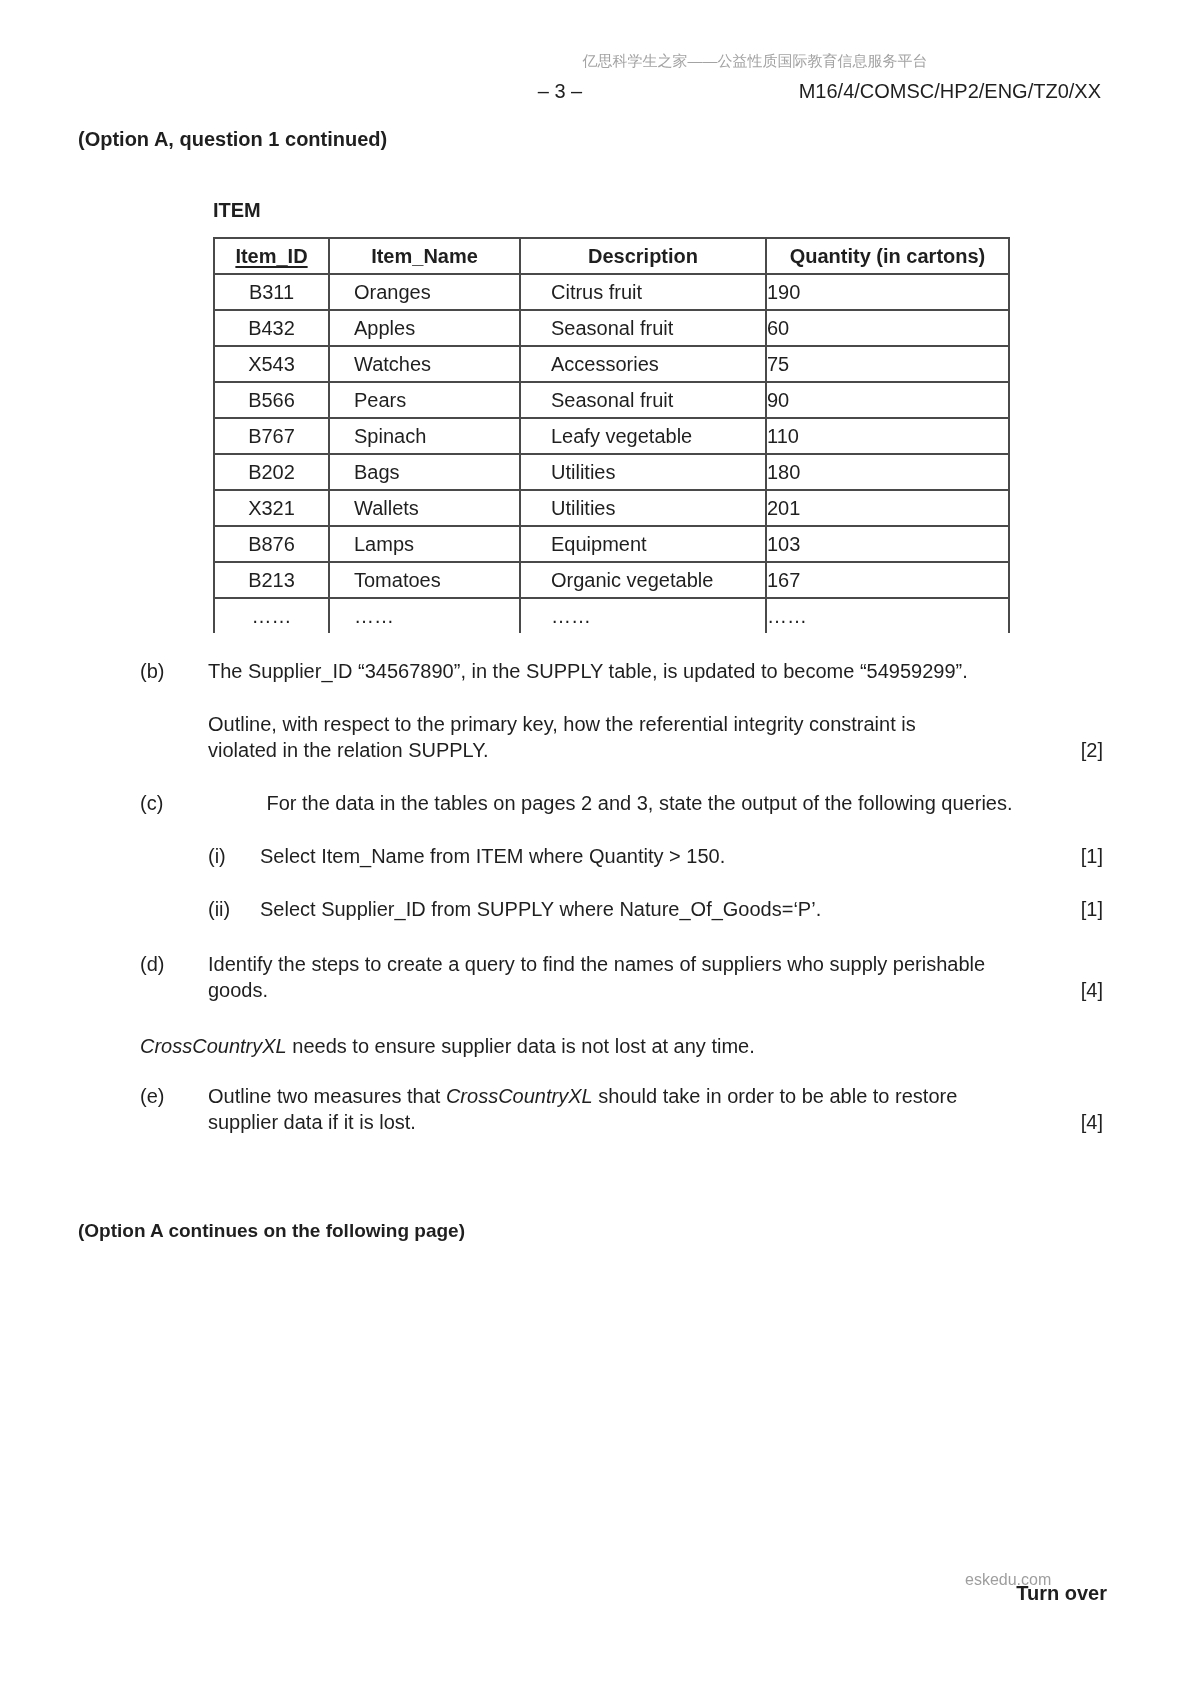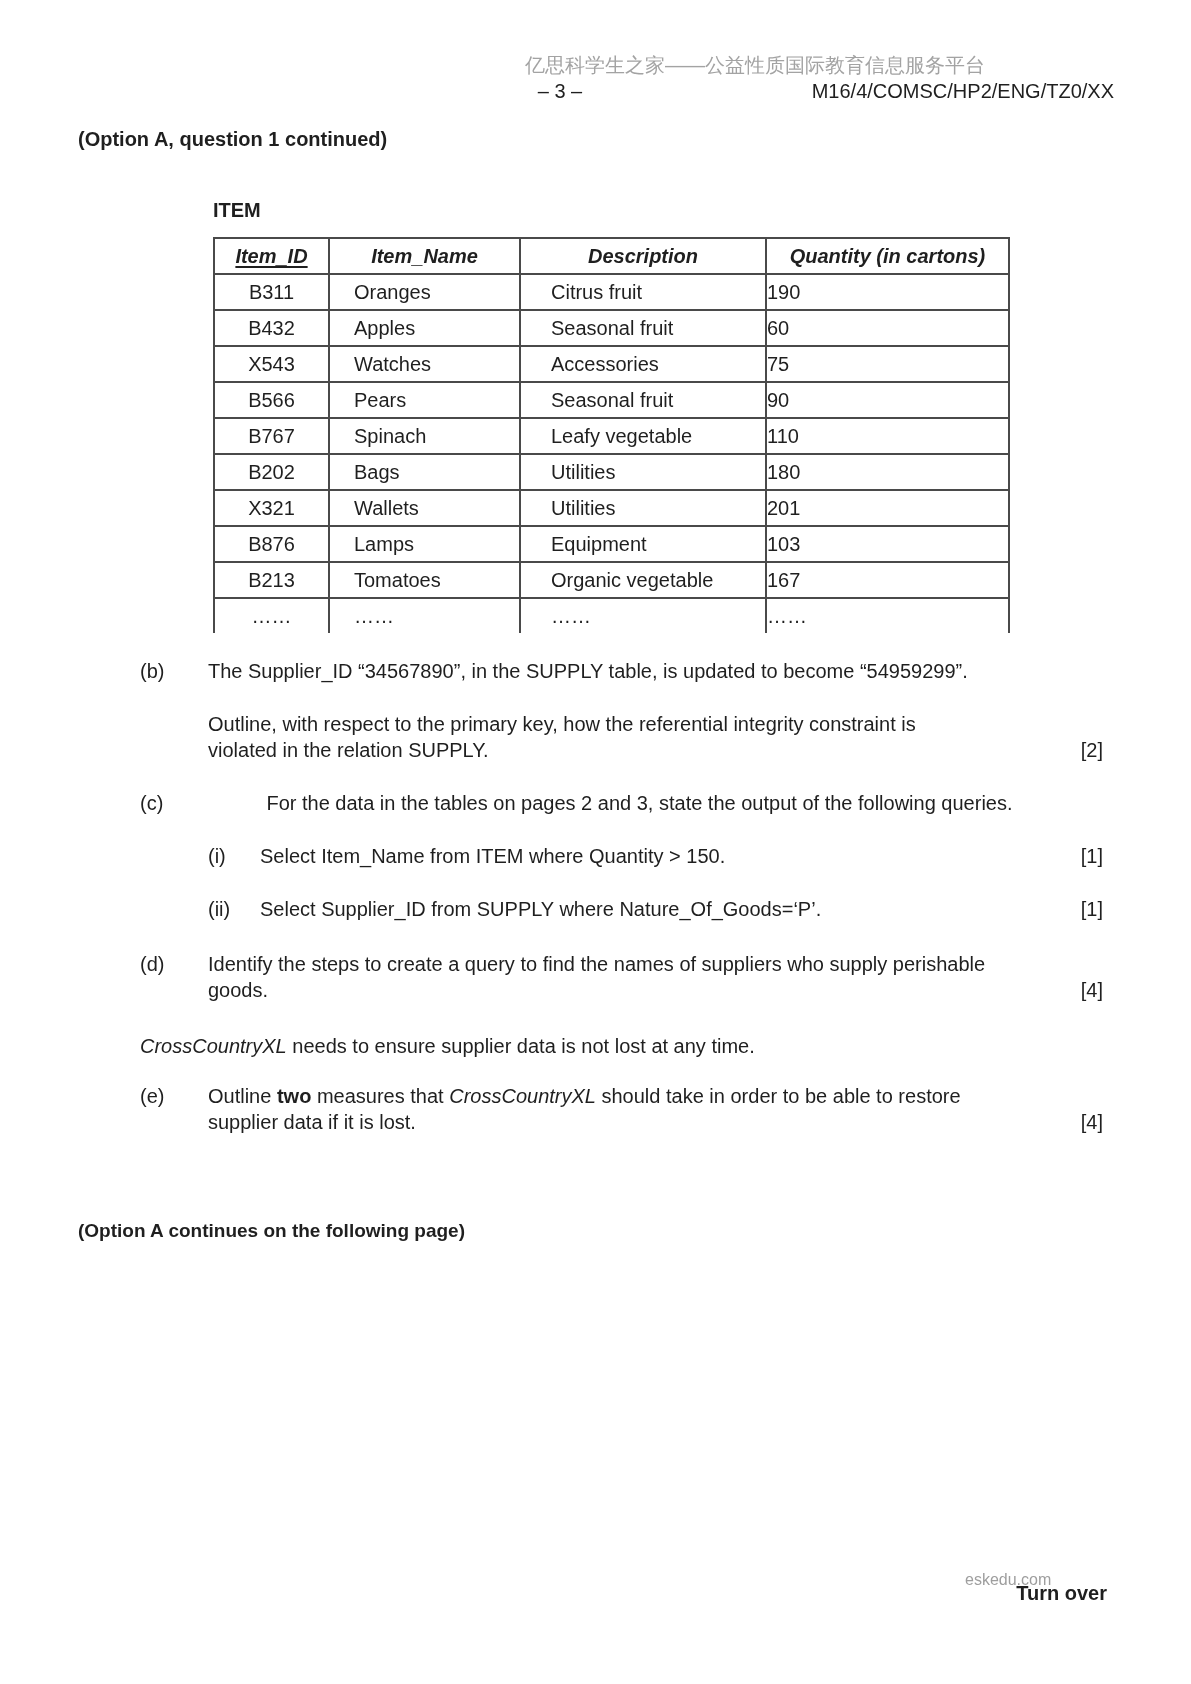--- a/index.html
+++ b/index.html
@@ -6,42 +6,42 @@
   .page{
     position:relative;
     width:1191px;height:1684px;
     margin:0 auto;
     background:#ffffff;
     font-family:"Liberation Sans","DejaVu Sans",sans-serif;
     color:#1f1f1f;
     overflow:hidden;
   }
   .abs{position:absolute;}
-  .b{font-weight:bold;}
+  .b{font-weight:normal;}
   .i{font-style:italic;}
 
   
-  .site-watermark{top:52px;left:430px;width:650px;text-align:center;font-size:20px;color:#a3a3a3;}
+  .site-watermark{top:52px;left:430px;width:650px;text-align:center;font-size:15px;color:#a3a3a3;}
   .page-number{top:80px;left:495px;width:130px;text-align:center;font-size:20px;}
-  .paper-code{top:80px;right:77px;text-align:right;font-size:20px;}
+  .paper-code{top:80px;right:90px;text-align:right;font-size:20px;}
 
   .section-heading{top:128px;left:78px;font-size:20px;font-weight:bold;}
   .table-title{top:199px;left:213px;font-size:20px;font-weight:bold;}
 
   
   .tbl-wrap{top:237px;left:213px;}
   table.item{border-collapse:collapse;table-layout:fixed;}
   table.item td,table.item th{
     border:2px solid #4a4a4a;
     font-size:20px;
     padding:0;
     overflow:hidden;
     white-space:nowrap;
   }
-  table.item th{height:34px;font-weight:bold;text-align:center;font-style:italic;}
+  table.item th{height:34px;font-weight:bold;text-align:center;}
   table.item td{height:34px;}
   table.item .c0{width:113px;text-align:center;}
   table.item .c1{width:165px;text-align:left;padding-left:24px;}
   table.item .c2{width:214px;text-align:left;padding-left:30px;}
   table.item .c3{width:241px;}
   table.item th.c1,table.item th.c2,table.item th.c3{text-align:center;padding-left:0;}
   table.item tr.dots td{border-bottom:0;}
   .pk-underline{text-decoration:underline;text-underline-offset:3px;}
 
   

